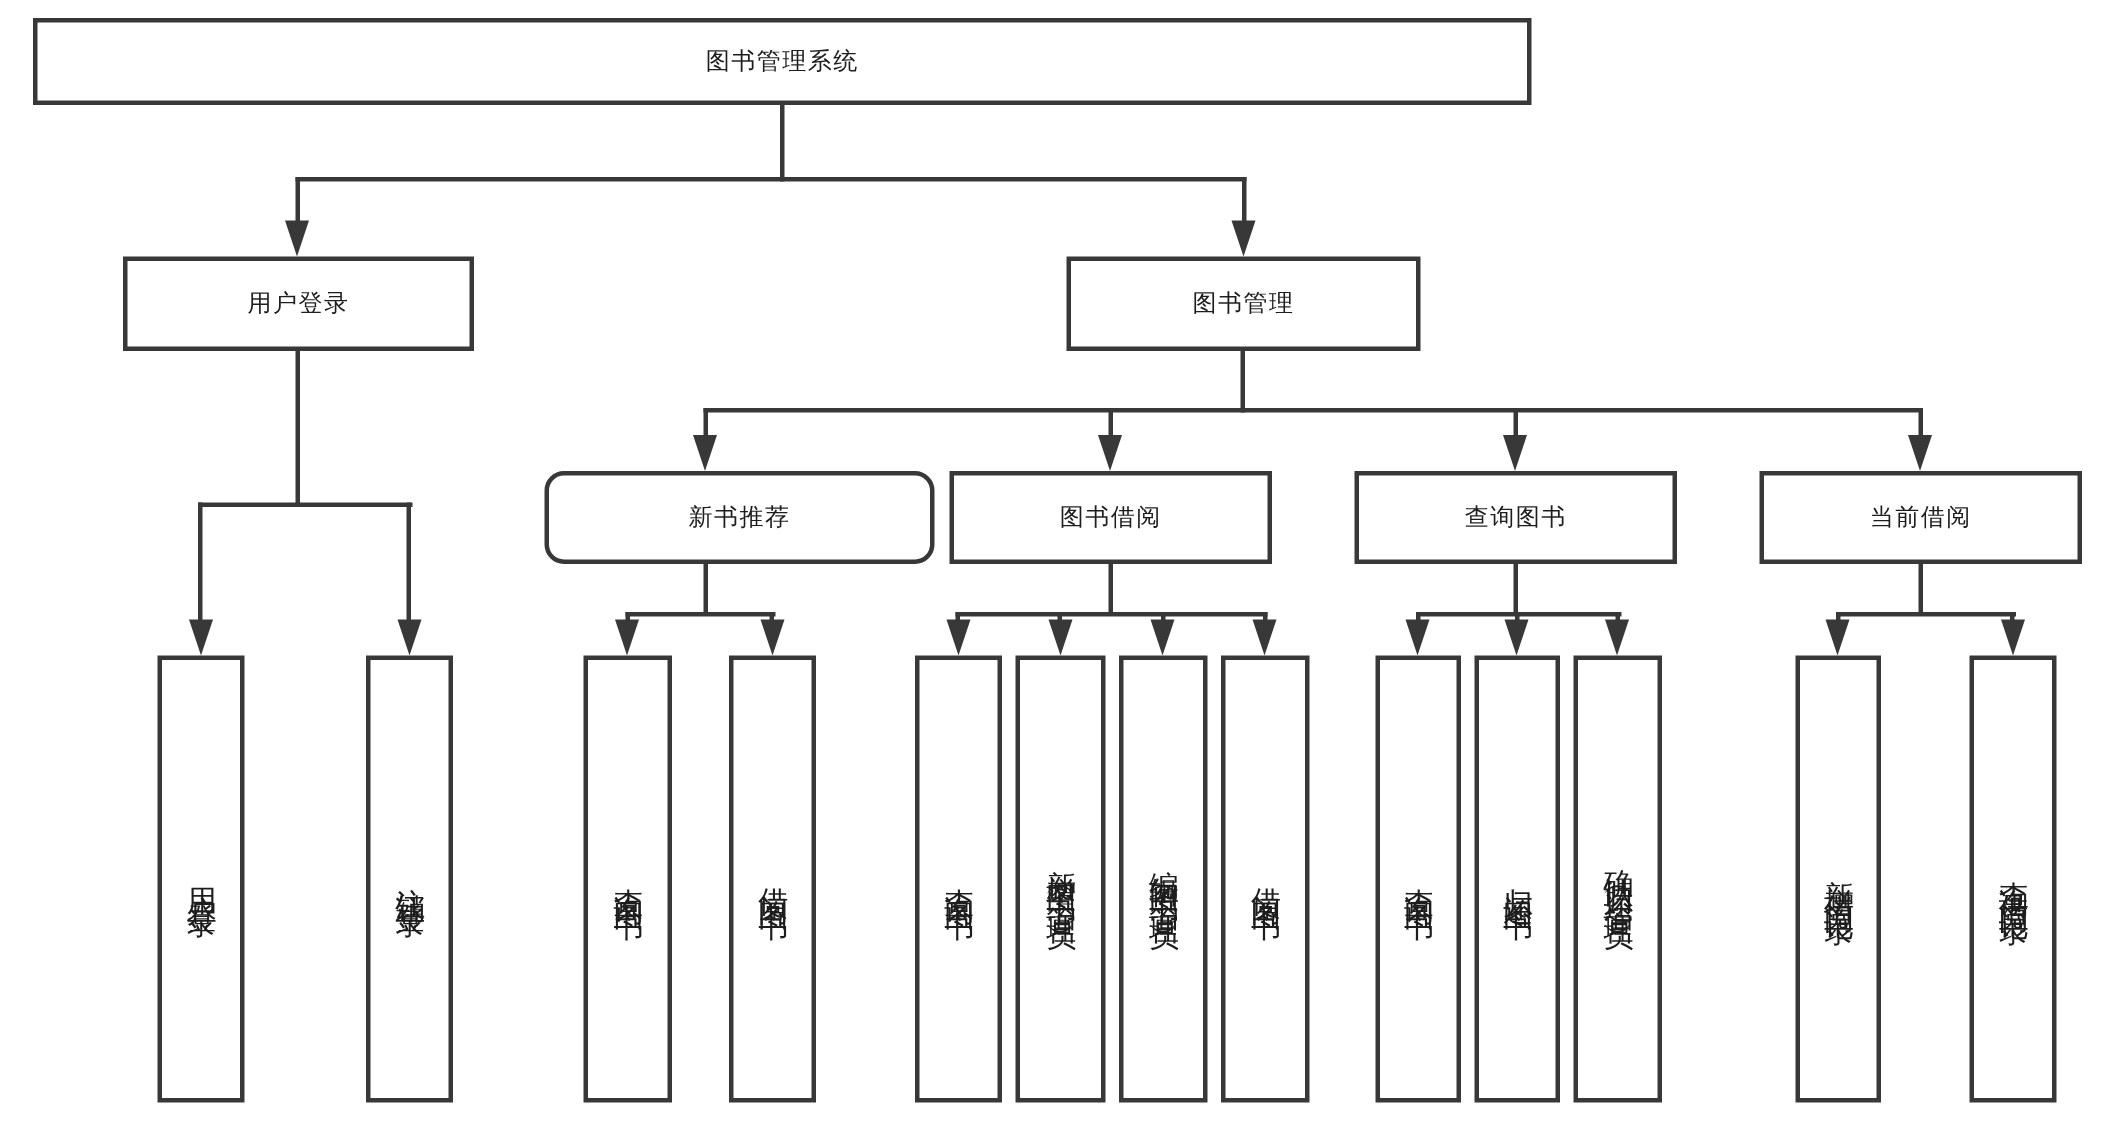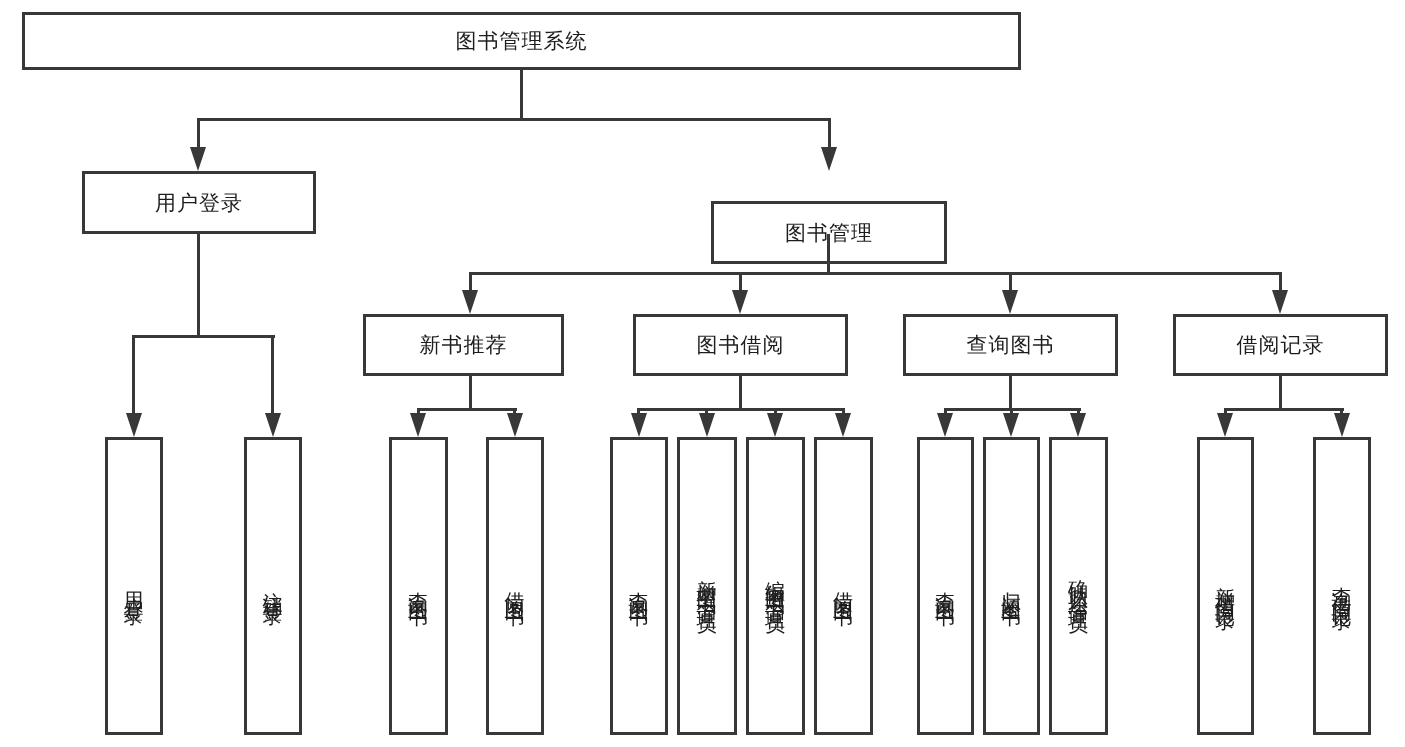--- a/index.html
+++ b/index.html
@@ -9,21 +9,21 @@
     background:#ffffff;
     font-family:"Liberation Sans",sans-serif;
     overflow:hidden;
   }
   .box{
     position:absolute;
     box-sizing:border-box;
     border:3px solid #383838;
     background:#ffffff;
     display:flex;align-items:center;justify-content:center;
-    font-size:21px;color:#1d1d1d;
+    font-size:16px;color:#1d1d1d;
     letter-spacing:1px;
     text-align:center;
   }
   .vbox{
     writing-mode:vertical-rl;
     text-orientation:mixed;
     font-size:20px;
     letter-spacing:5px;
     line-height:1.1;
   }
@@ -52,44 +52,44 @@
   <div class="box" style="left:22px;top:12px;width:999px;height:58px;">图书管理系统</div>
 
   <div class="vl" style="left:520px;top:70px;height:51px;"></div>
   <div class="hl" style="left:197px;top:118px;width:634px;"></div>
   <div class="vl" style="left:197px;top:118px;height:34px;"></div>
   <div class="vl" style="left:828px;top:118px;height:34px;"></div>
   <div class="arr" style="left:190px;top:147px;"></div>
   <div class="arr" style="left:821px;top:147px;"></div>
 
   <div class="box" style="left:82px;top:171px;width:234px;height:63px;">用户登录</div>
-  <div class="box" style="left:711px;top:171px;width:236px;height:63px;margin-top:30px;">图书管理</div>
+  <div class="box" style="left:711px;top:171px;width:236px;height:63px;">图书管理</div>
 
   <div class="vl" style="left:197px;top:234px;height:103px;"></div>
   <div class="hl" style="left:132px;top:335px;width:143px;"></div>
   <div class="vl" style="left:132px;top:335px;height:85px;"></div>
   <div class="vl" style="left:271px;top:335px;height:85px;"></div>
   <div class="arr" style="left:126px;top:413px;"></div>
   <div class="arr" style="left:265px;top:413px;"></div>
 
   <div class="vl" style="left:827px;top:234px;height:41px;"></div>
   <div class="hl" style="left:469px;top:272px;width:813px;"></div>
   <div class="vl" style="left:469px;top:272px;height:22px;"></div>
   <div class="vl" style="left:739px;top:272px;height:22px;"></div>
   <div class="vl" style="left:1009px;top:272px;height:22px;"></div>
   <div class="vl" style="left:1279px;top:272px;height:22px;"></div>
   <div class="arr" style="left:462px;top:290px;"></div>
   <div class="arr" style="left:732px;top:290px;"></div>
   <div class="arr" style="left:1002px;top:290px;"></div>
   <div class="arr" style="left:1272px;top:290px;"></div>
 
-  <div class="box" style="left:363px;top:314px;width:201px;height:62px;">新书推荐</div>
+  <div class="box" style="left:363px;top:314px;width:260px;height:62px;border-radius:13px;">新书推荐</div>
   <div class="box" style="left:633px;top:314px;width:215px;height:62px;">图书借阅</div>
   <div class="box" style="left:903px;top:314px;width:215px;height:62px;">查询图书</div>
-  <div class="box" style="left:1173px;top:314px;width:215px;height:62px;">借阅记录</div>
+  <div class="box" style="left:1173px;top:314px;width:215px;height:62px;">当前借阅</div>
 
   <div class="vl" style="left:469px;top:376px;height:34px;"></div>
   <div class="hl" style="left:417px;top:408px;width:100px;"></div>
   <div class="vl" style="left:417px;top:408px;height:12px;"></div>
   <div class="vl" style="left:513px;top:408px;height:12px;"></div>
   <div class="arr" style="left:410px;top:413px;"></div>
   <div class="arr" style="left:507px;top:413px;"></div>
 
   <div class="vl" style="left:739px;top:376px;height:34px;"></div>
   <div class="hl" style="left:637px;top:408px;width:208px;"></div>

